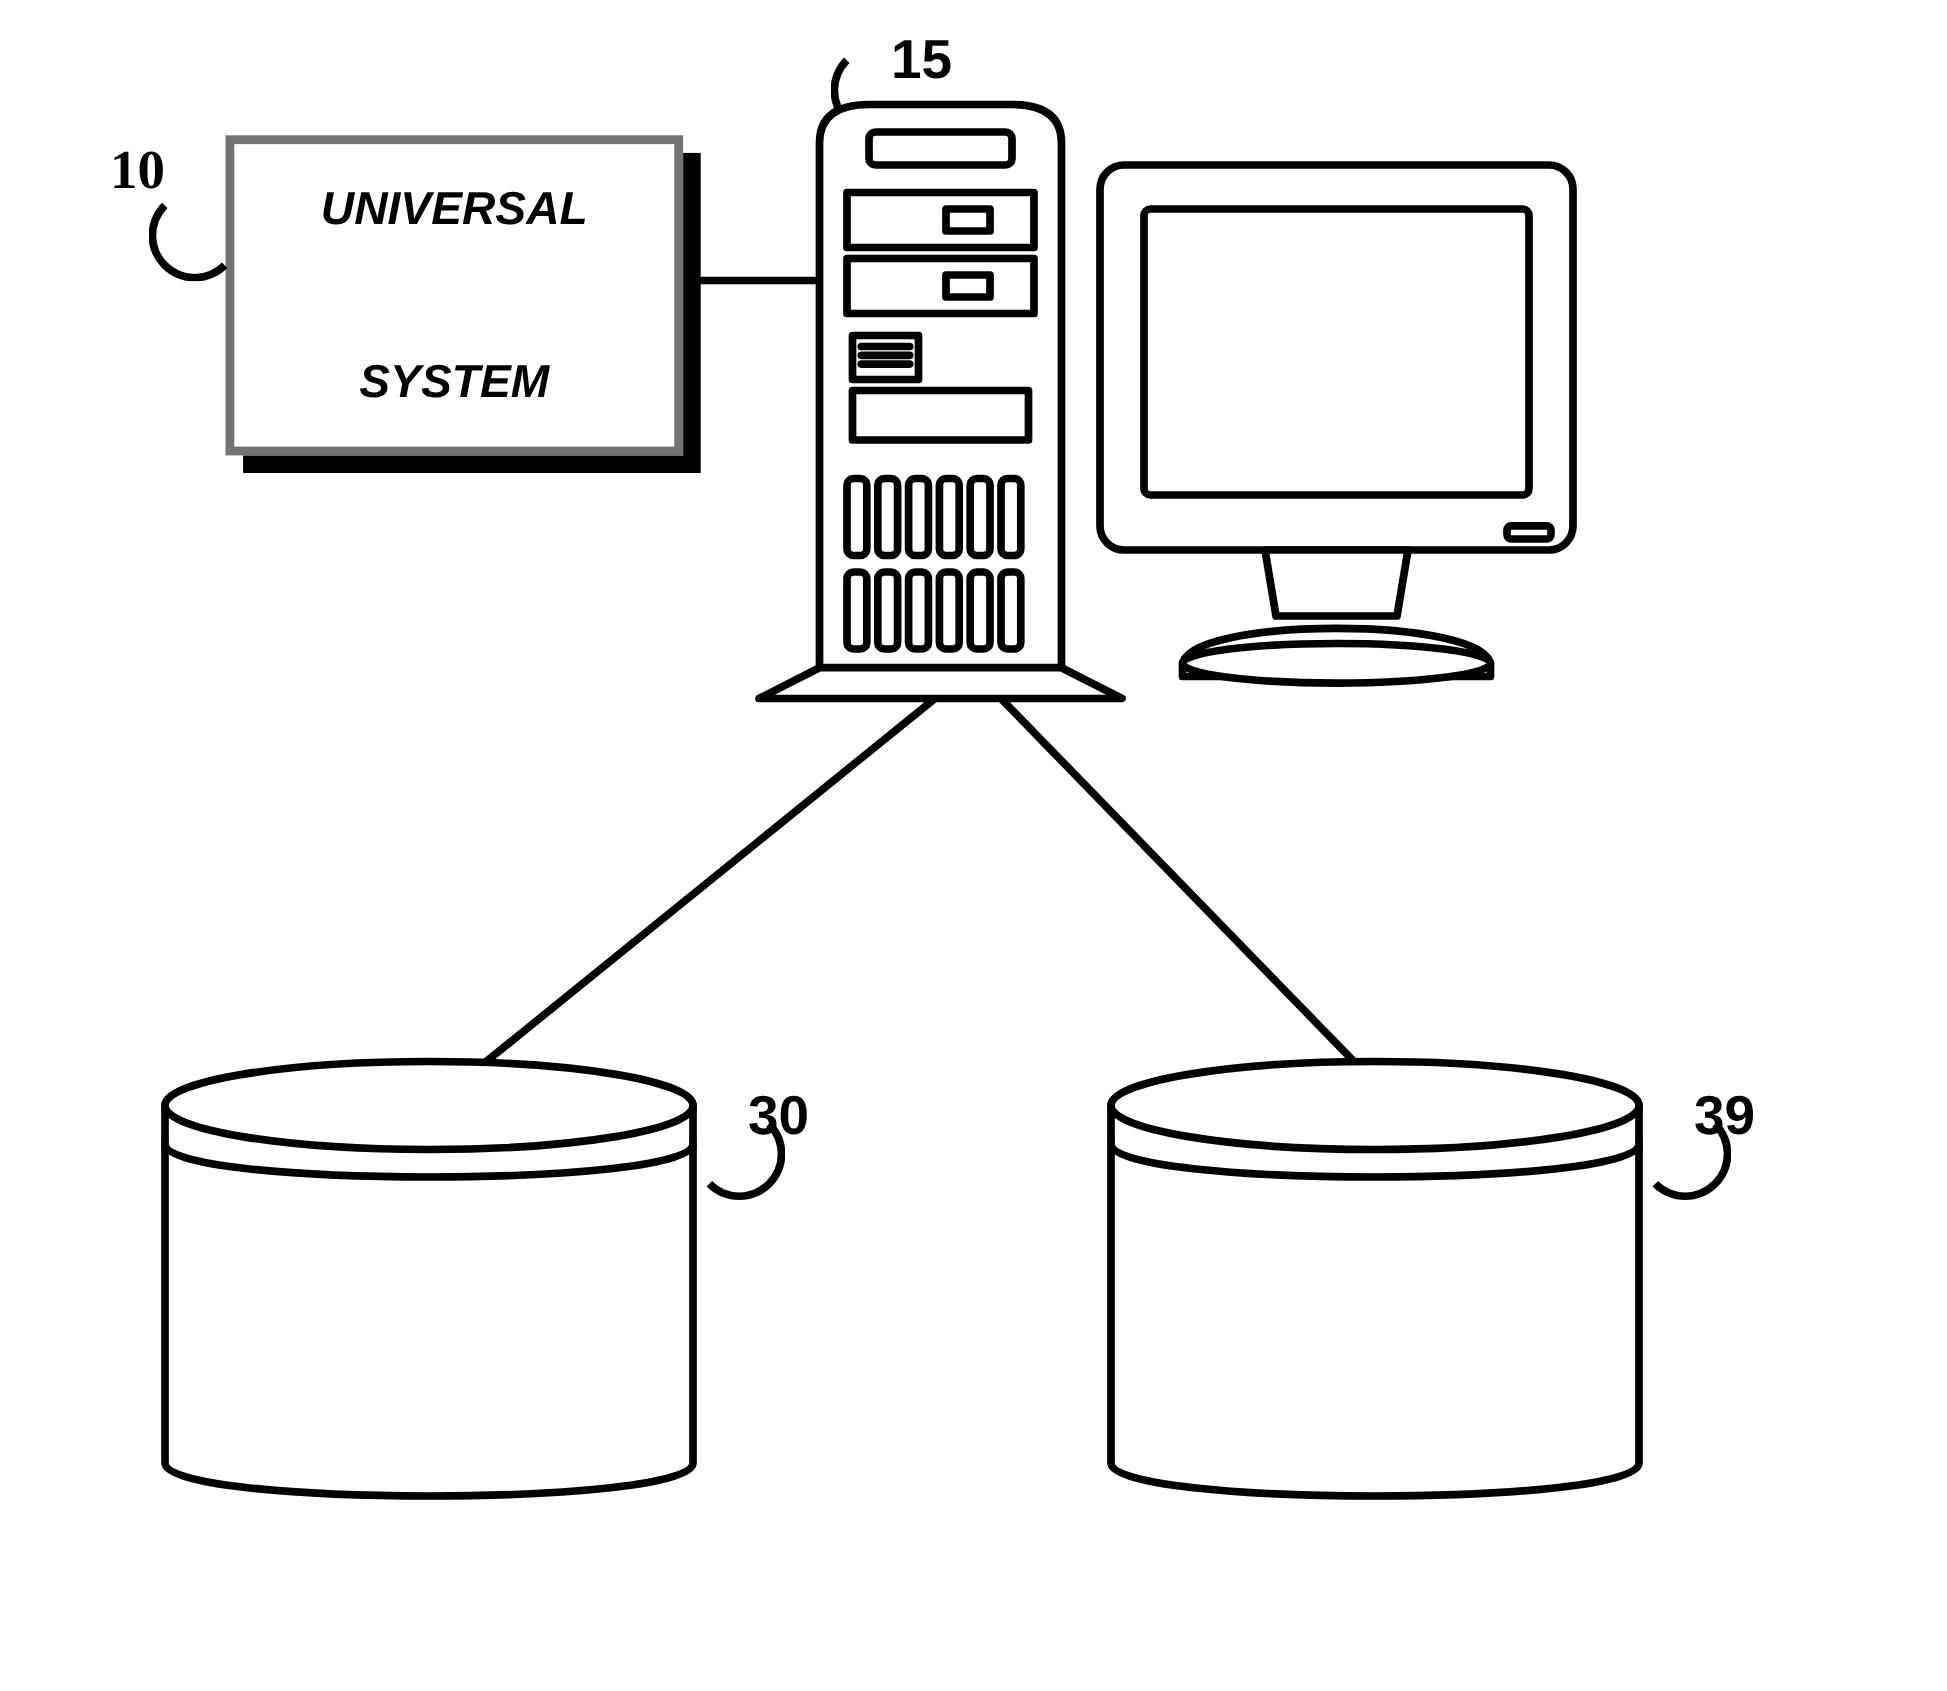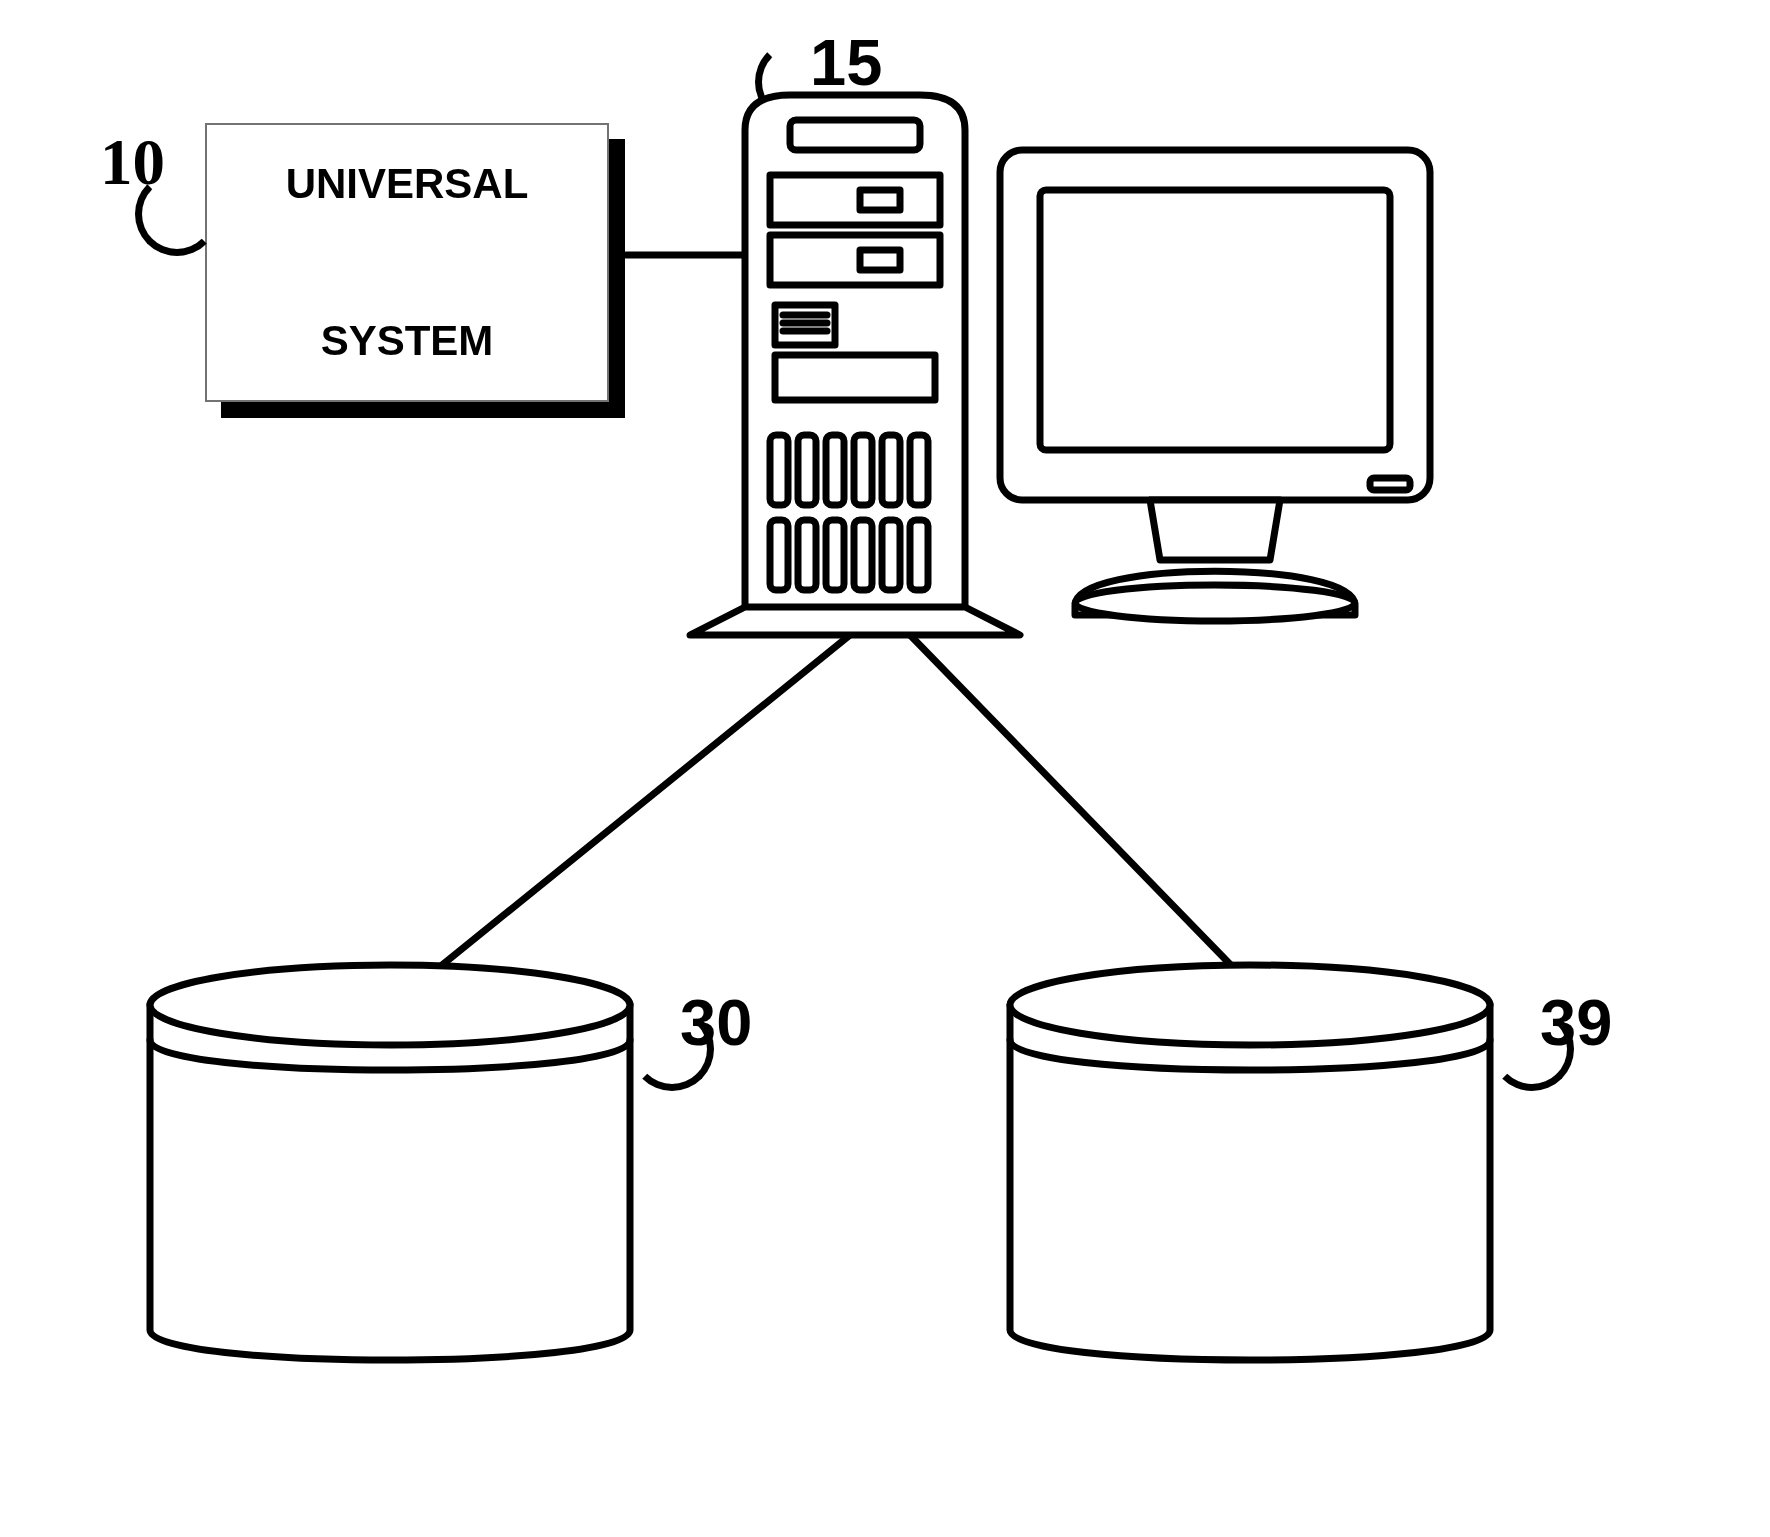--- a/index.html
+++ b/index.html
@@ -12,37 +12,38 @@
   }
   .canvas {
     position: relative;
     width: 1770px;
     height: 1537px;
   }
   
   .shadow-box {
     position: absolute;
     background: #ffffff;
-    border: 2px solid #737373;
+    border: 8px solid #737373;
     box-shadow: 16px 16px 0 #000;
     text-align: center;
     display: flex;
     align-items: center;
     justify-content: center;
+    font-style: italic;
   }
   .shadow-box .label {
     font-weight: 900;
     font-size: 42px;
     line-height: 1.25;
   }
   
   .ref {
     position: absolute;
     font-weight: 900;
-    font-size: 65px;
+    font-size: 50px;
     color: #000;
   }
   
   .hook {
     position: absolute;
     width: 70px;
     height: 70px;
     border: 7px solid #000;
     border-radius: 50%;
   }

